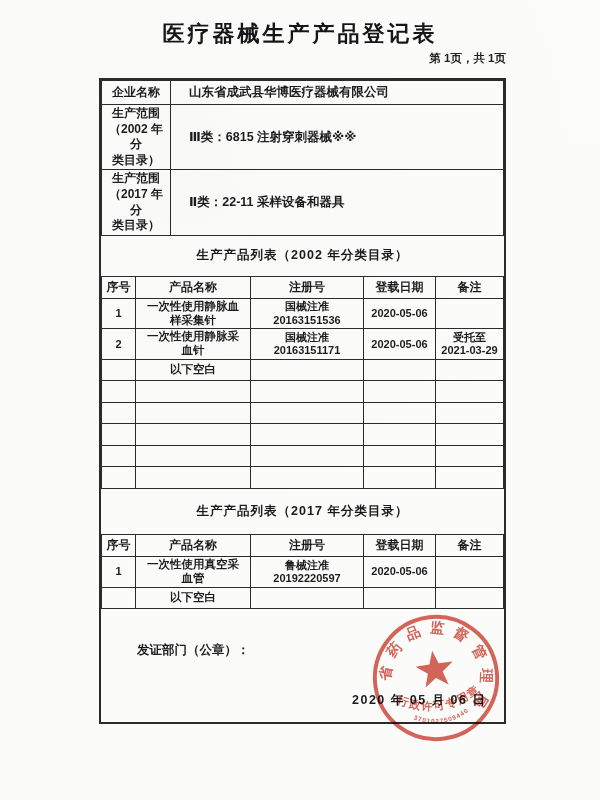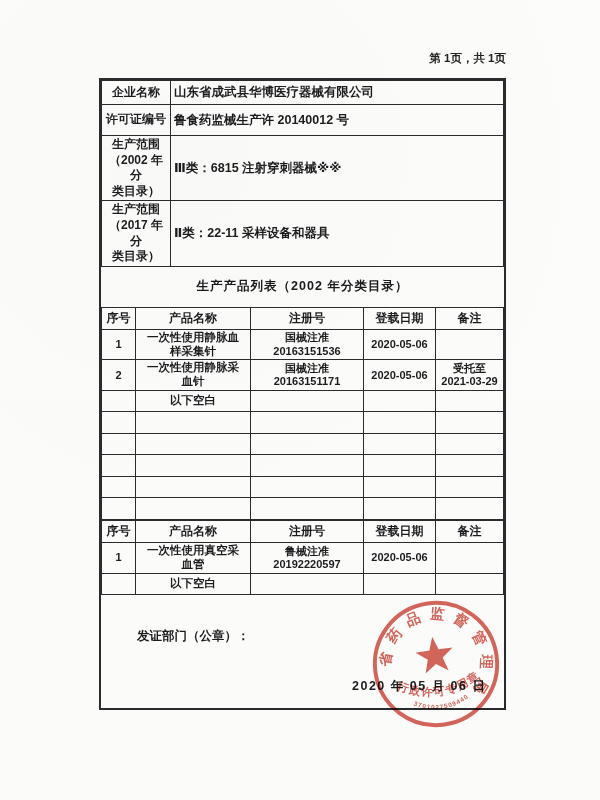--- a/index.html
+++ b/index.html
@@ -33,21 +33,21 @@
   table { width:100%; border-collapse:collapse; table-layout:fixed; }
   td, th { border:1.5px solid #2b2b2e; vertical-align:middle; }
 
   
   .info-table td.lbl {
     width:69px; text-align:center; font-weight:bold; font-size:12px;
     white-space:pre-line; line-height:1.3; padding:1px;margin-left:18px;
   }
   .info-table td.val {
     text-align:left; font-weight:bold; font-size:12.5px;
-    padding:2px 3px; white-space:pre-line;
+    padding:2px 18px; white-space:pre-line;
   }
   .ir1 { height:24px; } .ir2 { height:31px; } .ir3 { height:34px; }
   .ir4 { height:43px; } .ir5 { height:47px; }
 
   
   .band {
     display:flex; align-items:center; justify-content:center;
     font-weight:bold; font-size:12.5px; letter-spacing:1px; color:#1a1a1c;
   }
   .band-2002 { height:40px; }
@@ -87,34 +87,31 @@
     z-index:2; opacity:0.82; mix-blend-mode:multiply;
     pointer-events:none;
   }
   .seal text { font-family:"Liberation Sans","DejaVu Sans",sans-serif; font-weight:bold; }
 </style>
 </head>
 <body>
 
 <div class="page">
 
+  <div class="doc-title">医疗器械生产产品登记表</div>
 
   <div class="page-indicator">第 1页，共 1页</div>
 
   <div class="sheet">
 
     <table class="info-table">
       <tbody>
           <tr class="ir1">
         <td class="lbl">企业名称</td>
         <td class="val">山东省成武县华博医疗器械有限公司</td>
-      </tr>
-      <tr class="ir2">
-        <td class="lbl">许可证编号</td>
-        <td class="val">鲁食药监械生产许 20140012 号</td>
       </tr>
       <tr class="ir4">
         <td class="lbl">生产范围
 （2002 年分
 类目录）</td>
         <td class="val">Ⅲ类：6815 注射穿刺器械※※</td>
       </tr>
       <tr class="ir5">
         <td class="lbl">生产范围
 （2017 年分
@@ -197,20 +194,21 @@
       <tr class="er">
             <td></td>
             <td></td>
             <td></td>
             <td></td>
             <td></td>
           </tr>
     </tbody>
       </table>
 
+    <div class="band band-2017">生产产品列表（2017 年分类目录）</div>
 
     <table class="prod-table">
       <colgroup>
         <col class="c-seq">
           <col class="c-name">
           <col class="c-reg">
           <col class="c-date">
           <col class="c-note">
       </colgroup>
       <tbody>

